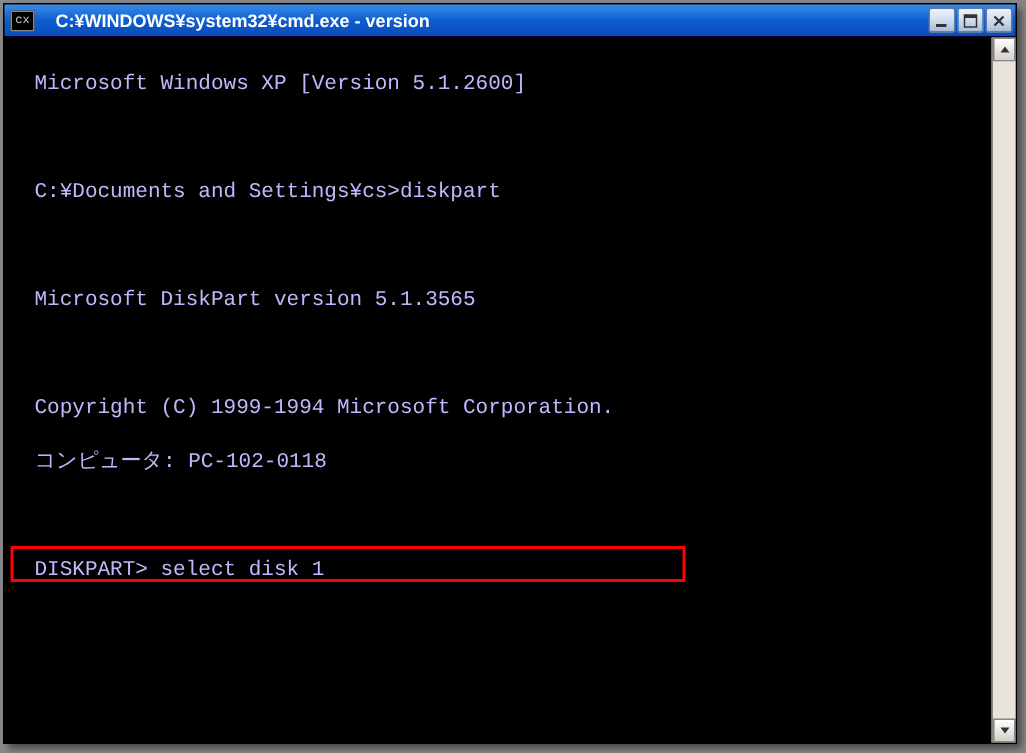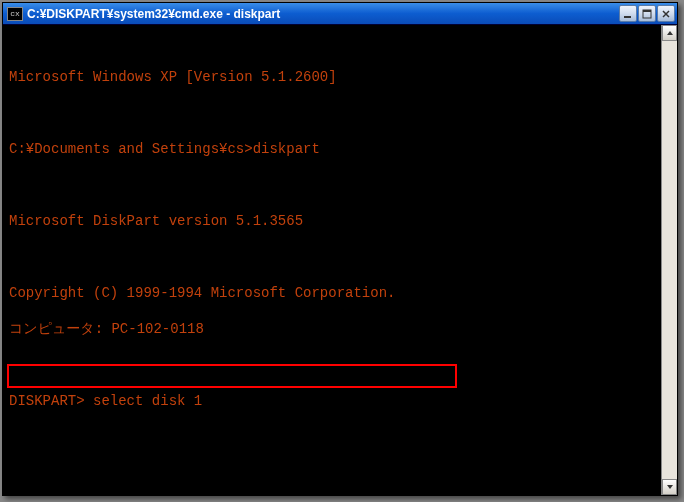--- a/index.html
+++ b/index.html
@@ -31,21 +31,21 @@
       align-items: center;
       padding: 0 2px 0 4px;
       border-bottom: 1px solid #003;
     }
     .titlebar-icon {
       width: 16px;
       height: 14px;
       background: #000;
       border: 1px solid #888;
       position: relative;
-      margin-right: 4px;
+      margin-right: 14px;
       font-size: 8px;
       color: #ccc;
       display: flex;
       align-items: center;
       justify-content: center;
     }
     .titlebar-text {
       color: #fff;
       font-size: 12px;
       font-weight: bold;
@@ -74,28 +74,27 @@
       height: 10px;
     }
     .console-area {
       background: #000;
       height: calc(100% - 22px);
       position: relative;
       display: flex;
     }
     .console-content {
       flex: 1;
-      padding: 4px 6px;
-      color: #c2410c;
+      padding: 4px 20px;
+      color: #c4b5fd;
       font-size: 14px;
       line-height: 18px;
       font-family: "MS Gothic", "Courier New", monospace;
       white-space: pre;
       overflow: hidden;
-      margin-top: 21px;
     }
     .scrollbar {
       width: 16px;
       background: #d4d0c8;
       border-left: 1px solid #888;
       display: flex;
       flex-direction: column;
     }
     .scroll-btn {
       height: 16px;
@@ -125,21 +124,21 @@
     }
   </style>
 </head>
 <body>
 
 <div class="window">
   <div class="titlebar">
     <div class="titlebar-icon">
       <span>cx</span>
     </div>
-    <div class="titlebar-text">C:¥DISKPART¥system32¥cmd.exe - diskpart</div>
+    <div class="titlebar-text">C:¥WINDOWS¥system32¥cmd.exe - version</div>
     <div class="window-controls">
       <div class="win-btn">
         <svg viewBox="0 0 10 10">
             <rect x="1" y="7" width="7" height="2" fill="#333"></rect>
           </svg>
       </div>
       <div class="win-btn">
         <svg viewBox="0 0 10 10">
             <rect x="1" y="1" width="8" height="8" fill="none" stroke="#333" stroke-width="1"></rect>
             <rect x="1" y="1" width="8" height="2" fill="#333"></rect>

